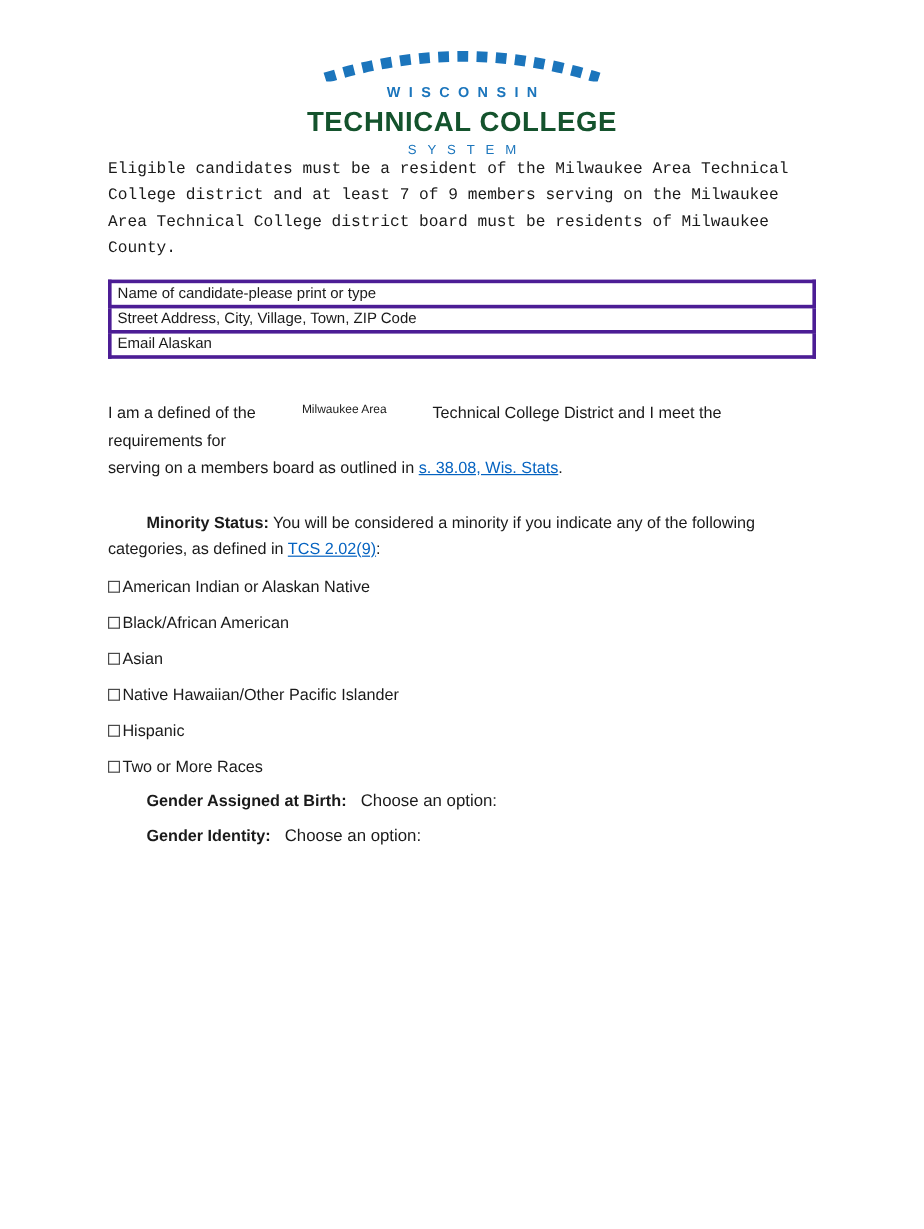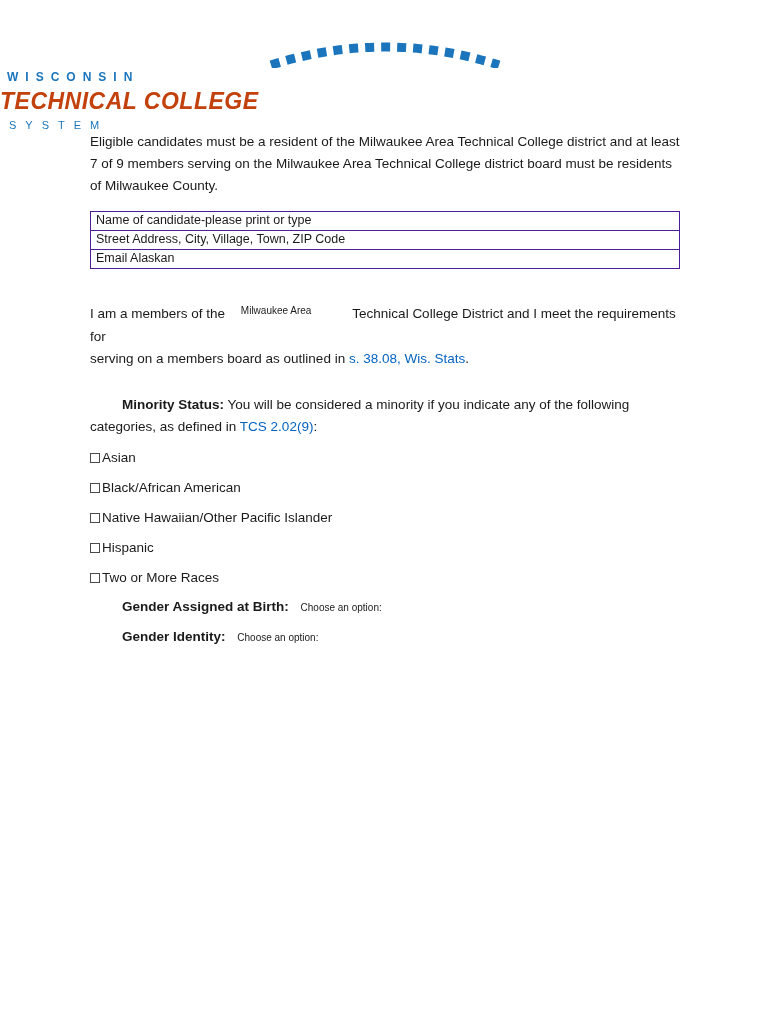--- a/index.html
+++ b/index.html
@@ -11,100 +11,101 @@
   }
   .page {
     position: relative;
     width: 770px;
     height: 1024px;
     background: #ffffff;
     overflow: hidden;
   }
 
   
-  .logo { padding-top: 38px; }
+  .logo { text-align: center; padding-top: 38px; }
   .logo .arc { display: block; margin: 0 auto; }
   .logo .wisconsin {
     color: #1b75bc;
     font-size: 12px;
     font-weight: 600;
     letter-spacing: 7px;
     margin-top: 2px;
     text-indent: 7px; 
   }
   .logo .tc {
-    color: #c2410c;
+    color: #14532d;
     font-size: 23px;
     font-weight: bold;
     letter-spacing: 0.5px;
     margin-top: 4px;
-    font-style: italic;
   }
   .logo .system {
     color: #1b75bc;
     font-size: 11px;
     font-weight: 400;
     letter-spacing: 9px;
     margin-top: 4px;
     text-indent: 9px;
   }
 
   
   .content { margin: 0 90px; width: 590px; font-size: 13.5px; line-height: 22px; }
   h1.section-heading {
     font-size: 13.5px;
     font-weight: bold;
     margin: 10px 0 14px 0;
   }
-  p.intro { margin: 0 0 14px 0; }
+  p.intro { margin: 0 0 14px 0; font-family: Liberation Mono, monospace; }
 
   table.candidate {
     border-collapse: collapse;
     width: 100%;
     margin: 4px 0 0 0;
   }
   table.candidate td {
-    border: 1px solid #4c1d95;
+    border: 3px solid #4c1d95;
     font-size: 12.5px;
     padding: 1px 5px 2px 5px;
     height: 18px;
     line-height: 15px;
   }
 
   .residency { margin-top: 34px; }
   .residency .district {
     display: inline-block;
     min-width: 96px;
     font-size: 10px;
     position: relative;
     top: -4px;
-    margin: 0 12px;
+    margin: 0 22px;
+    text-align: center;
   }
   a.doclink, span.doclink {
     color: #0563c1;
+    text-decoration: underline;
     cursor: pointer;
   }
 
   .minority { margin-top: 24px; }
   .b { font-weight: bold; padding-left: 32px; }
 
   .cb-row { margin-top: 9px; line-height: 21px; }
   .cb {
     display: inline-block;
     width: 10px;
     height: 10px;
     border: 1.2px solid #4a4a4a;
     margin-right: 2px;
     vertical-align: -1px;
     background: #fff;
   }
 
   .gender-row { margin-top: 8px; line-height: 21px; }
   .gender-row .dropdown {
-    font-size: 10px;
+    font-size: 14px;
     margin-left: 8px;
     color: #1a1a1a;
     cursor: pointer;
   }
 </style>
 </head>
 <body>
 
 <div class="page">
 
@@ -130,36 +131,39 @@
         <tr>
           <td>Street Address, City, Village, Town, ZIP Code</td>
         </tr>
         <tr>
           <td>Email Alaskan</td>
         </tr>
       </tbody>
     </table>
 
     <div class="residency">
-      <span>I am a members of the</span>
+      <span>I am a defined of the</span>
       <span class="district">Milwaukee Area</span>
       <span>Technical College District and I meet the requirements for</span><br>
       <span>serving on a members board as outlined in</span>
       <a class="doclink">s. 38.08, Wis. Stats</a><span>.</span>
     </div>
 
     <div class="minority">
       <span class="b">Minority Status:</span><span> You will be considered a minority if you indicate any of the following categories, as defined in </span><a class="doclink">TCS 2.02(9)</a><span>:</span>
     </div>
 
     <div class="cb-row">
-      <span class="cb"></span><span>Asian</span>
+      <span class="cb"></span><span>American Indian or Alaskan Native</span>
     </div>
     <div class="cb-row">
       <span class="cb"></span><span>Black/African American</span>
+    </div>
+    <div class="cb-row">
+      <span class="cb"></span><span>Asian</span>
     </div>
     <div class="cb-row">
       <span class="cb"></span><span>Native Hawaiian/Other Pacific Islander</span>
     </div>
     <div class="cb-row">
       <span class="cb"></span><span>Hispanic</span>
     </div>
     <div class="cb-row">
       <span class="cb"></span><span>Two or More Races</span>
     </div>

